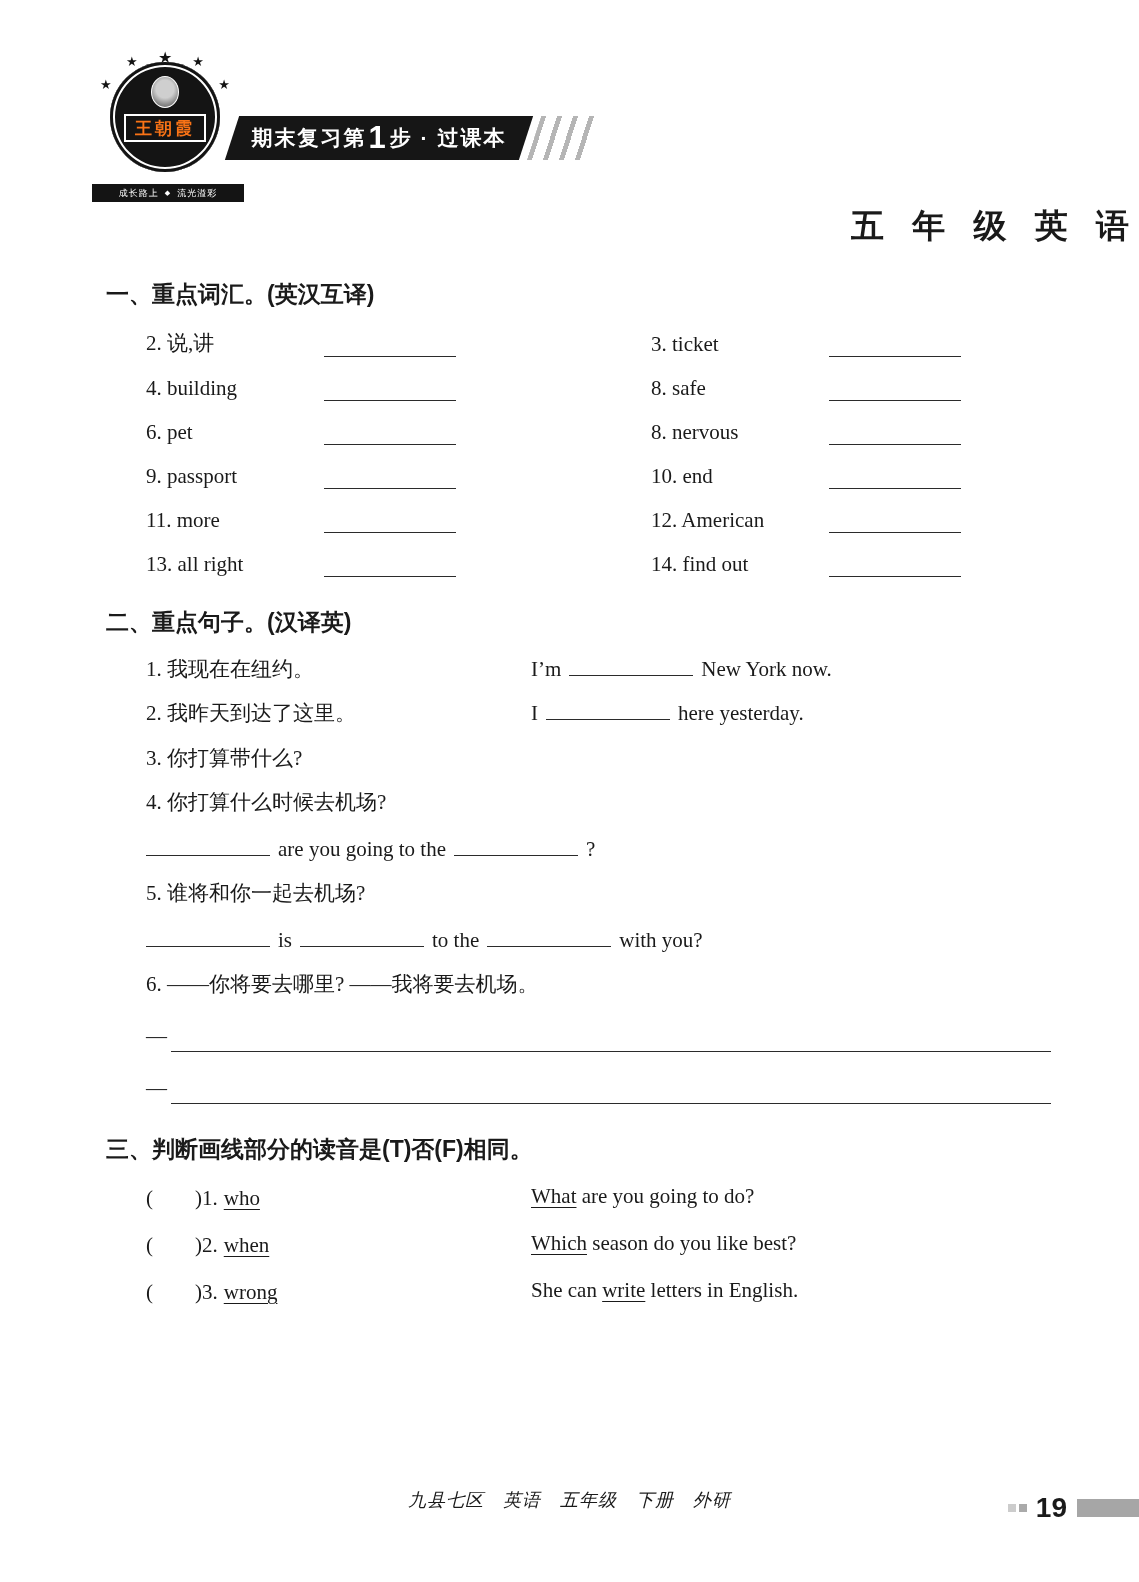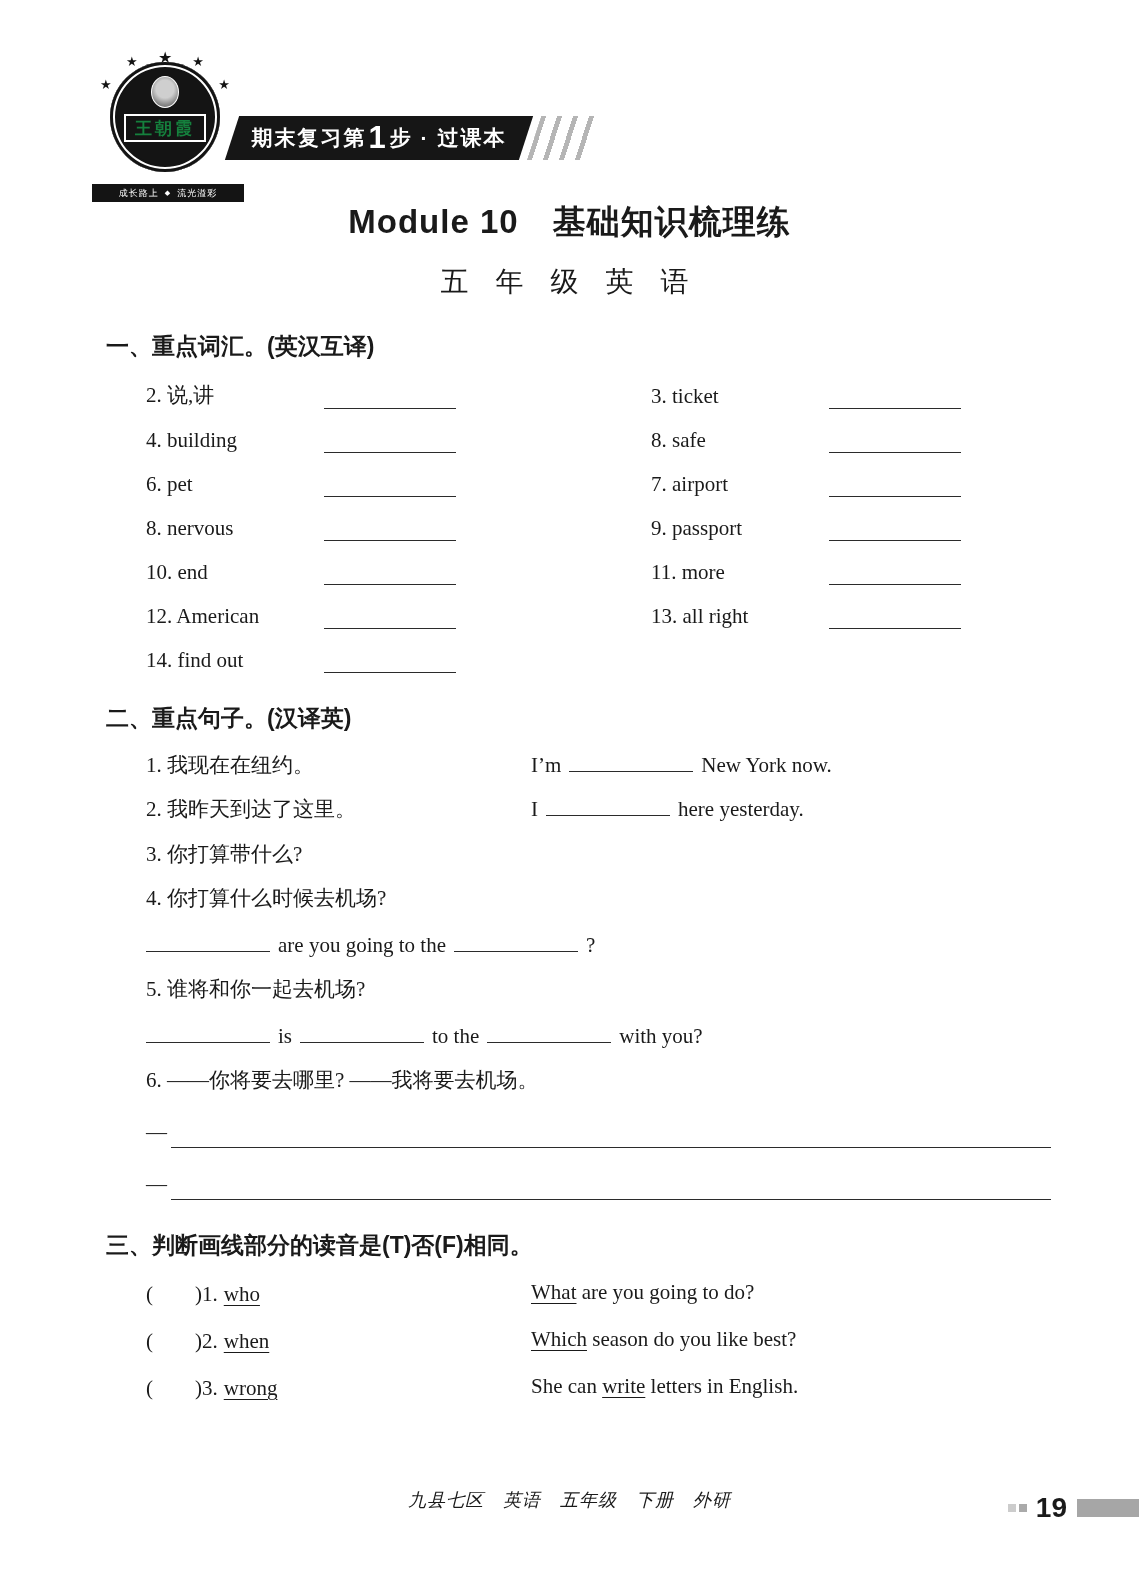--- a/index.html
+++ b/index.html
@@ -14,39 +14,39 @@
     background:#141414; box-shadow: inset 0 0 0 3px #141414, inset 0 0 0 5px #ffffff, inset 0 0 0 7px #141414; }
   .logo-circle .star { position:absolute; color:#141414; font-size:13px; line-height:1; }
   .star.s1 { top:-12px; left:48px; font-size:16px; }
   .star.s2 { top:-7px; left:16px; }
   .star.s3 { top:-7px; right:16px; }
   .star.s4 { top:16px; left:-10px; }
   .star.s5 { top:16px; right:-10px; }
   .portrait { position:absolute; left:41px; top:14px; width:28px; height:32px; border-radius:50%;
     background:radial-gradient(circle at 50% 40%, #cfcfcf 0 40%, #8a8a8a 70%, #5a5a5a 100%); border:1px solid #ffffff; }
   .brand-plate { position:absolute; left:14px; top:52px; width:82px; height:28px; background:#141414;
-    border:2px solid #ffffff; color:#15803d; font-family:"Liberation Sans", sans-serif; font-weight:700;
+    border:2px solid #ffffff; color:#f97316; font-family:"Liberation Sans", sans-serif; font-weight:700;
     font-size:17px; letter-spacing:3px; display:flex; align-items:center; justify-content:center; }
   .logo-tagline { position:absolute; left:0; bottom:0; width:152px; height:18px; background:#141414;
     color:#ffffff; font-size:9px; display:flex; align-items:center; justify-content:center; gap:6px;
     font-family:"Liberation Sans", sans-serif; letter-spacing:1px; }
   .logo-tagline .diamond { font-size:7px; }
 
   .ribbon { position:absolute; left:232px; top:116px; width:294px; height:44px; background:#161616;
     transform:skewX(-18deg); }
   .ribbon-inner { transform:skewX(18deg); height:100%; display:flex; align-items:center; justify-content:center;
     color:#ffffff; font-family:"Liberation Sans", sans-serif; font-weight:700; font-size:21px; letter-spacing:2px; }
   .ribbon-inner .big { font-size:31px; margin:0 2px; }
   .ribbon-stripes { position:absolute; left:534px; top:116px; width:58px; height:44px; transform:skewX(-18deg);
     background:repeating-linear-gradient(90deg, #b5b5b5 0 5px, transparent 5px 16px); }
 
   
   .title { text-align:center; margin-top:14px; font-family:"Liberation Sans", sans-serif; font-weight:700;
     font-size:33px; letter-spacing:1px; }
-  .subtitle { text-align:center; margin-top:18px; font-size:28px; letter-spacing:10px; font-weight:400; }
+  .subtitle { text-align:right; margin-top:18px; font-size:33px; letter-spacing:10px; font-weight:700; }
 
   
   .section { padding:0 88px 0 106px; }
   .sec-heading { margin-top:30px; font-family:"Liberation Sans", sans-serif; font-weight:700; font-size:23px; }
 
   .blank { display:inline-block; width:132px; height:15px; border-bottom:1px solid #2b2b2b; vertical-align:baseline; }
 
   
   .vocab-grid { margin:20px 0 0 40px; display:grid; grid-template-columns: 505px 1fr; row-gap:17px; }
   .vocab-item { display:flex; align-items:flex-end; font-size:21px; height:27px; }
@@ -107,21 +107,20 @@
     <div class="ribbon">
       <div class="ribbon-inner">
         <span>期末复习第</span>
         <span class="big">1</span>
         <span>步 · 过课本</span>
       </div>
     </div>
     <div class="ribbon-stripes"></div>
   </div>
 
-  <div class="title">Module 10　基础知识梳理练</div>
   <div class="subtitle">五 年 级 英 语</div>
 
   <div class="section">
     <div class="sec-heading">一、重点词汇。(英汉互译)</div>
     <div class="vocab-grid" id="vocab-grid">
         <div class="vocab-item">
           <span class="vocab-label">2. 说,讲</span>
           <span class="blank"></span>
         </div>
         <div class="vocab-item">
@@ -131,24 +130,20 @@
         <div class="vocab-item">
           <span class="vocab-label">4. building</span>
           <span class="blank"></span>
         </div>
         <div class="vocab-item">
           <span class="vocab-label">8. safe</span>
           <span class="blank"></span>
         </div>
         <div class="vocab-item">
           <span class="vocab-label">6. pet</span>
-          <span class="blank"></span>
-        </div>
-        <div class="vocab-item">
-          <span class="vocab-label">7. airport</span>
           <span class="blank"></span>
         </div>
         <div class="vocab-item">
           <span class="vocab-label">8. nervous</span>
           <span class="blank"></span>
         </div>
         <div class="vocab-item">
           <span class="vocab-label">9. passport</span>
           <span class="blank"></span>
         </div>

